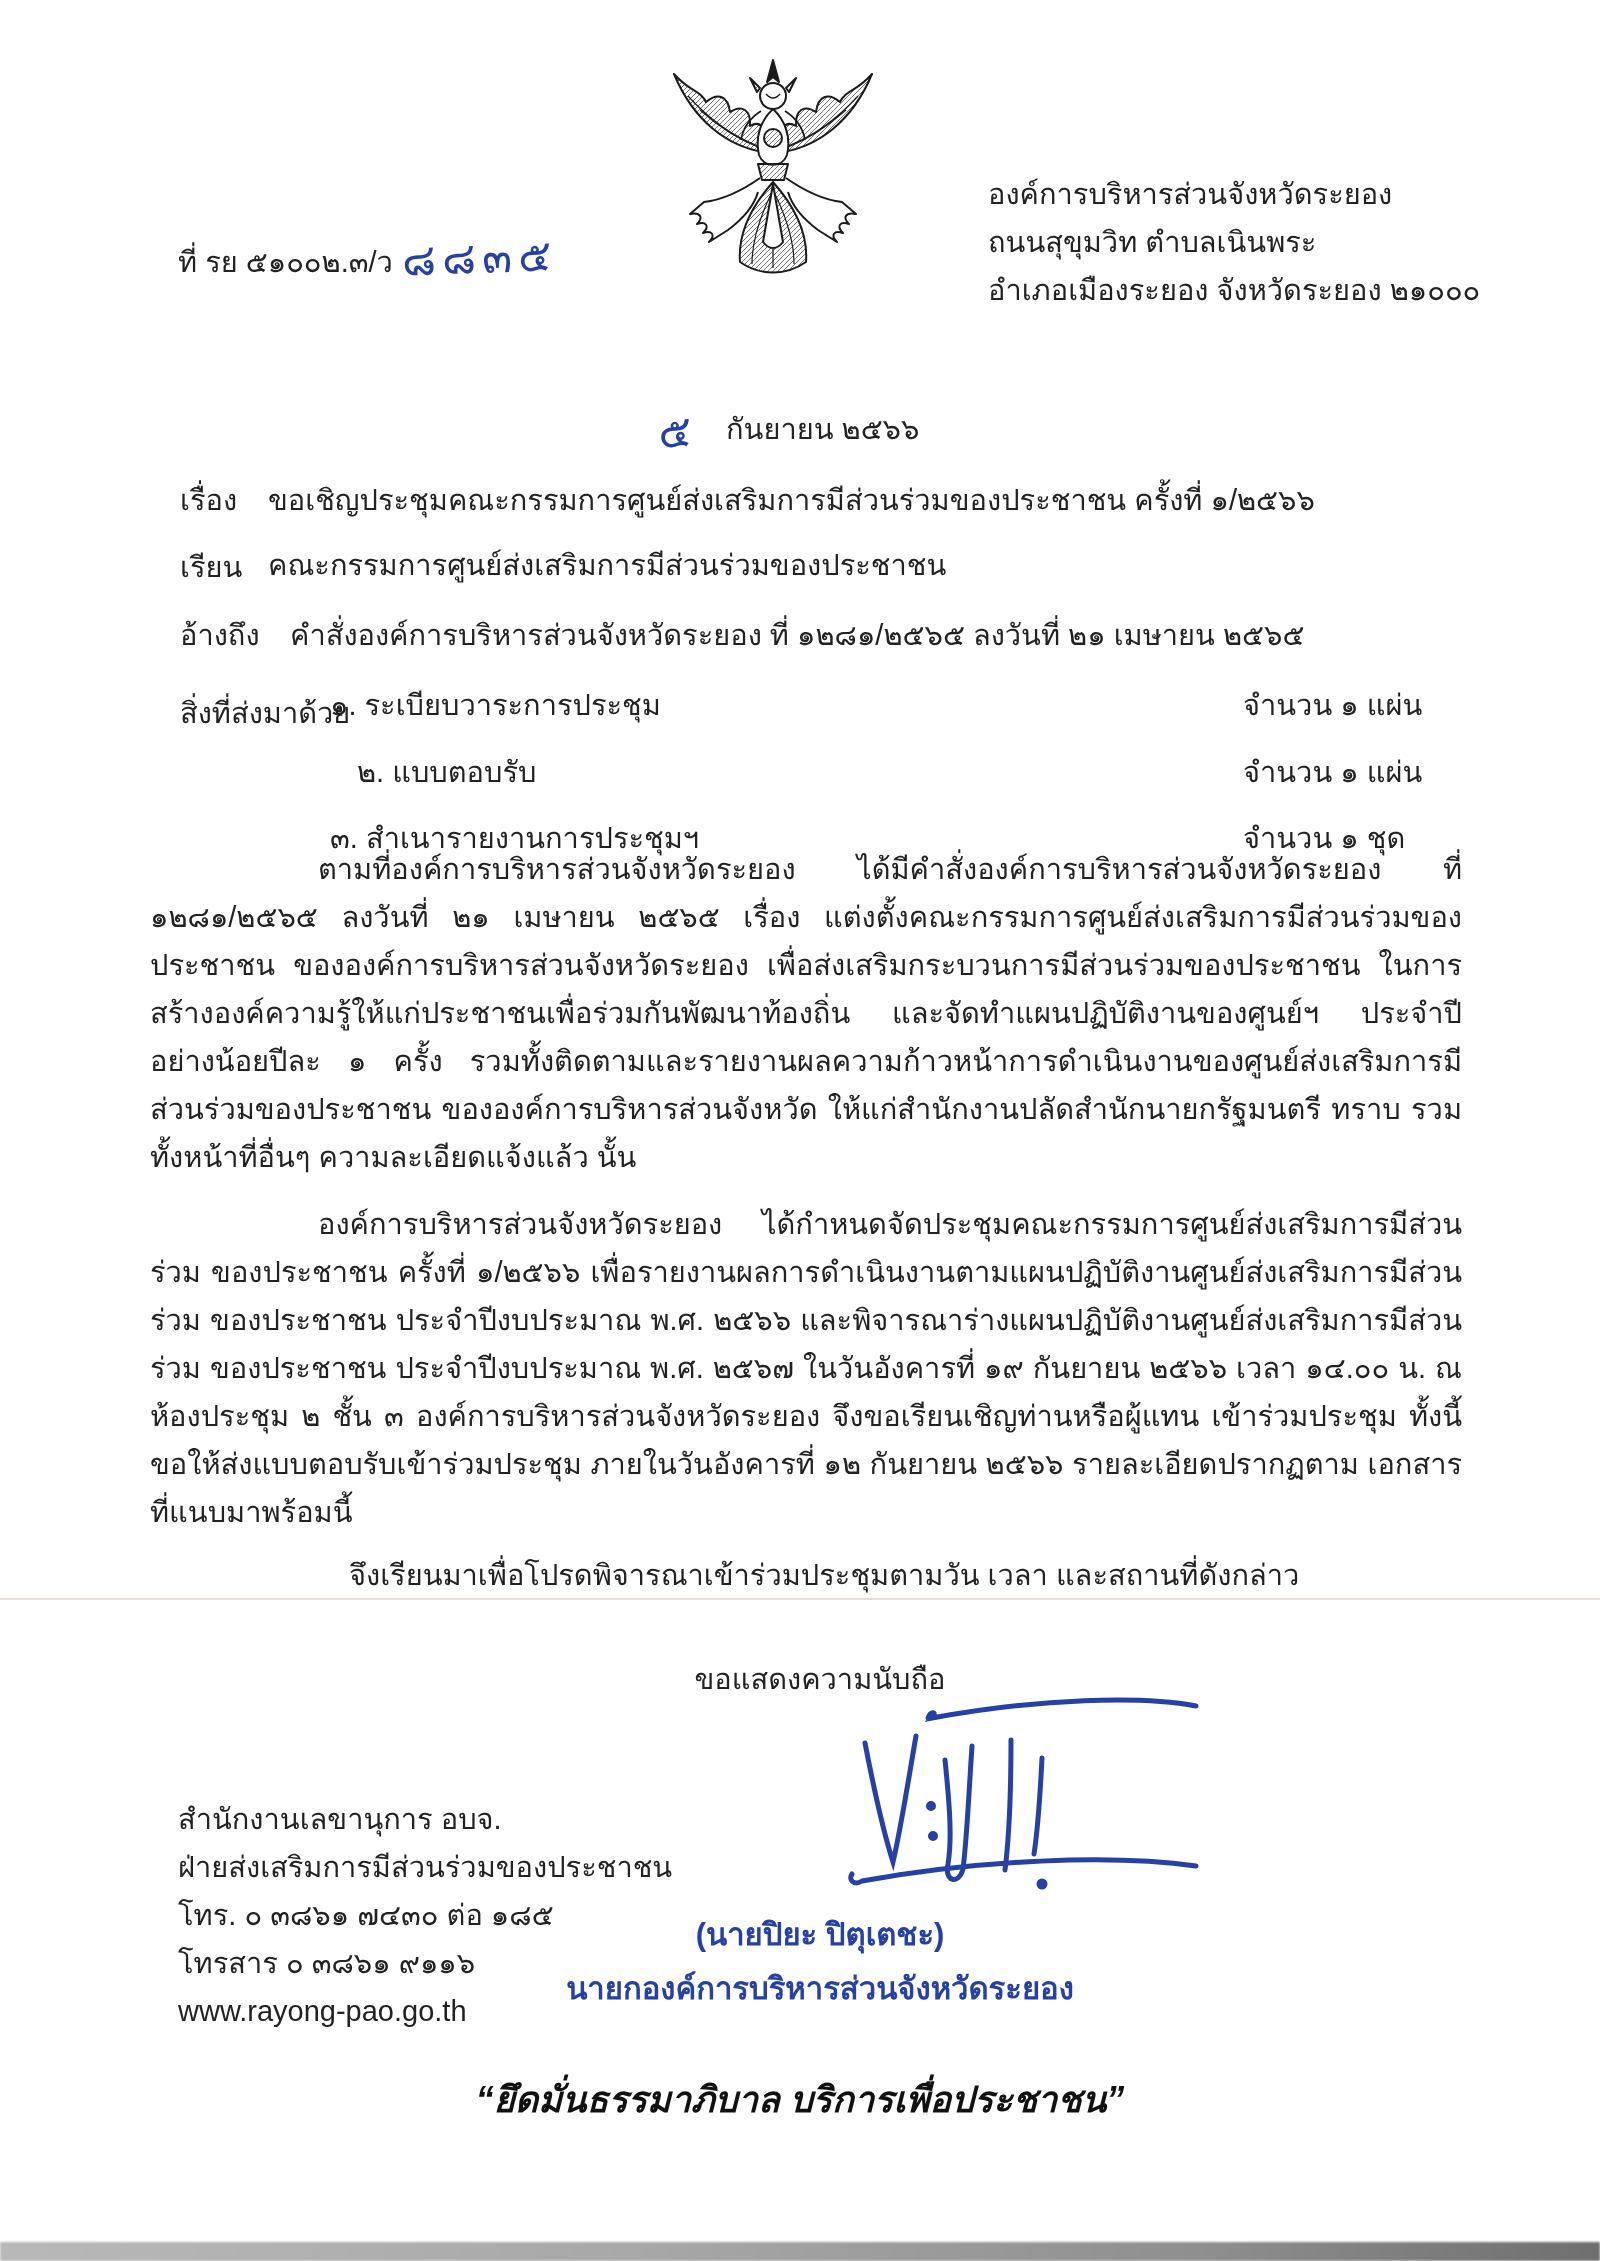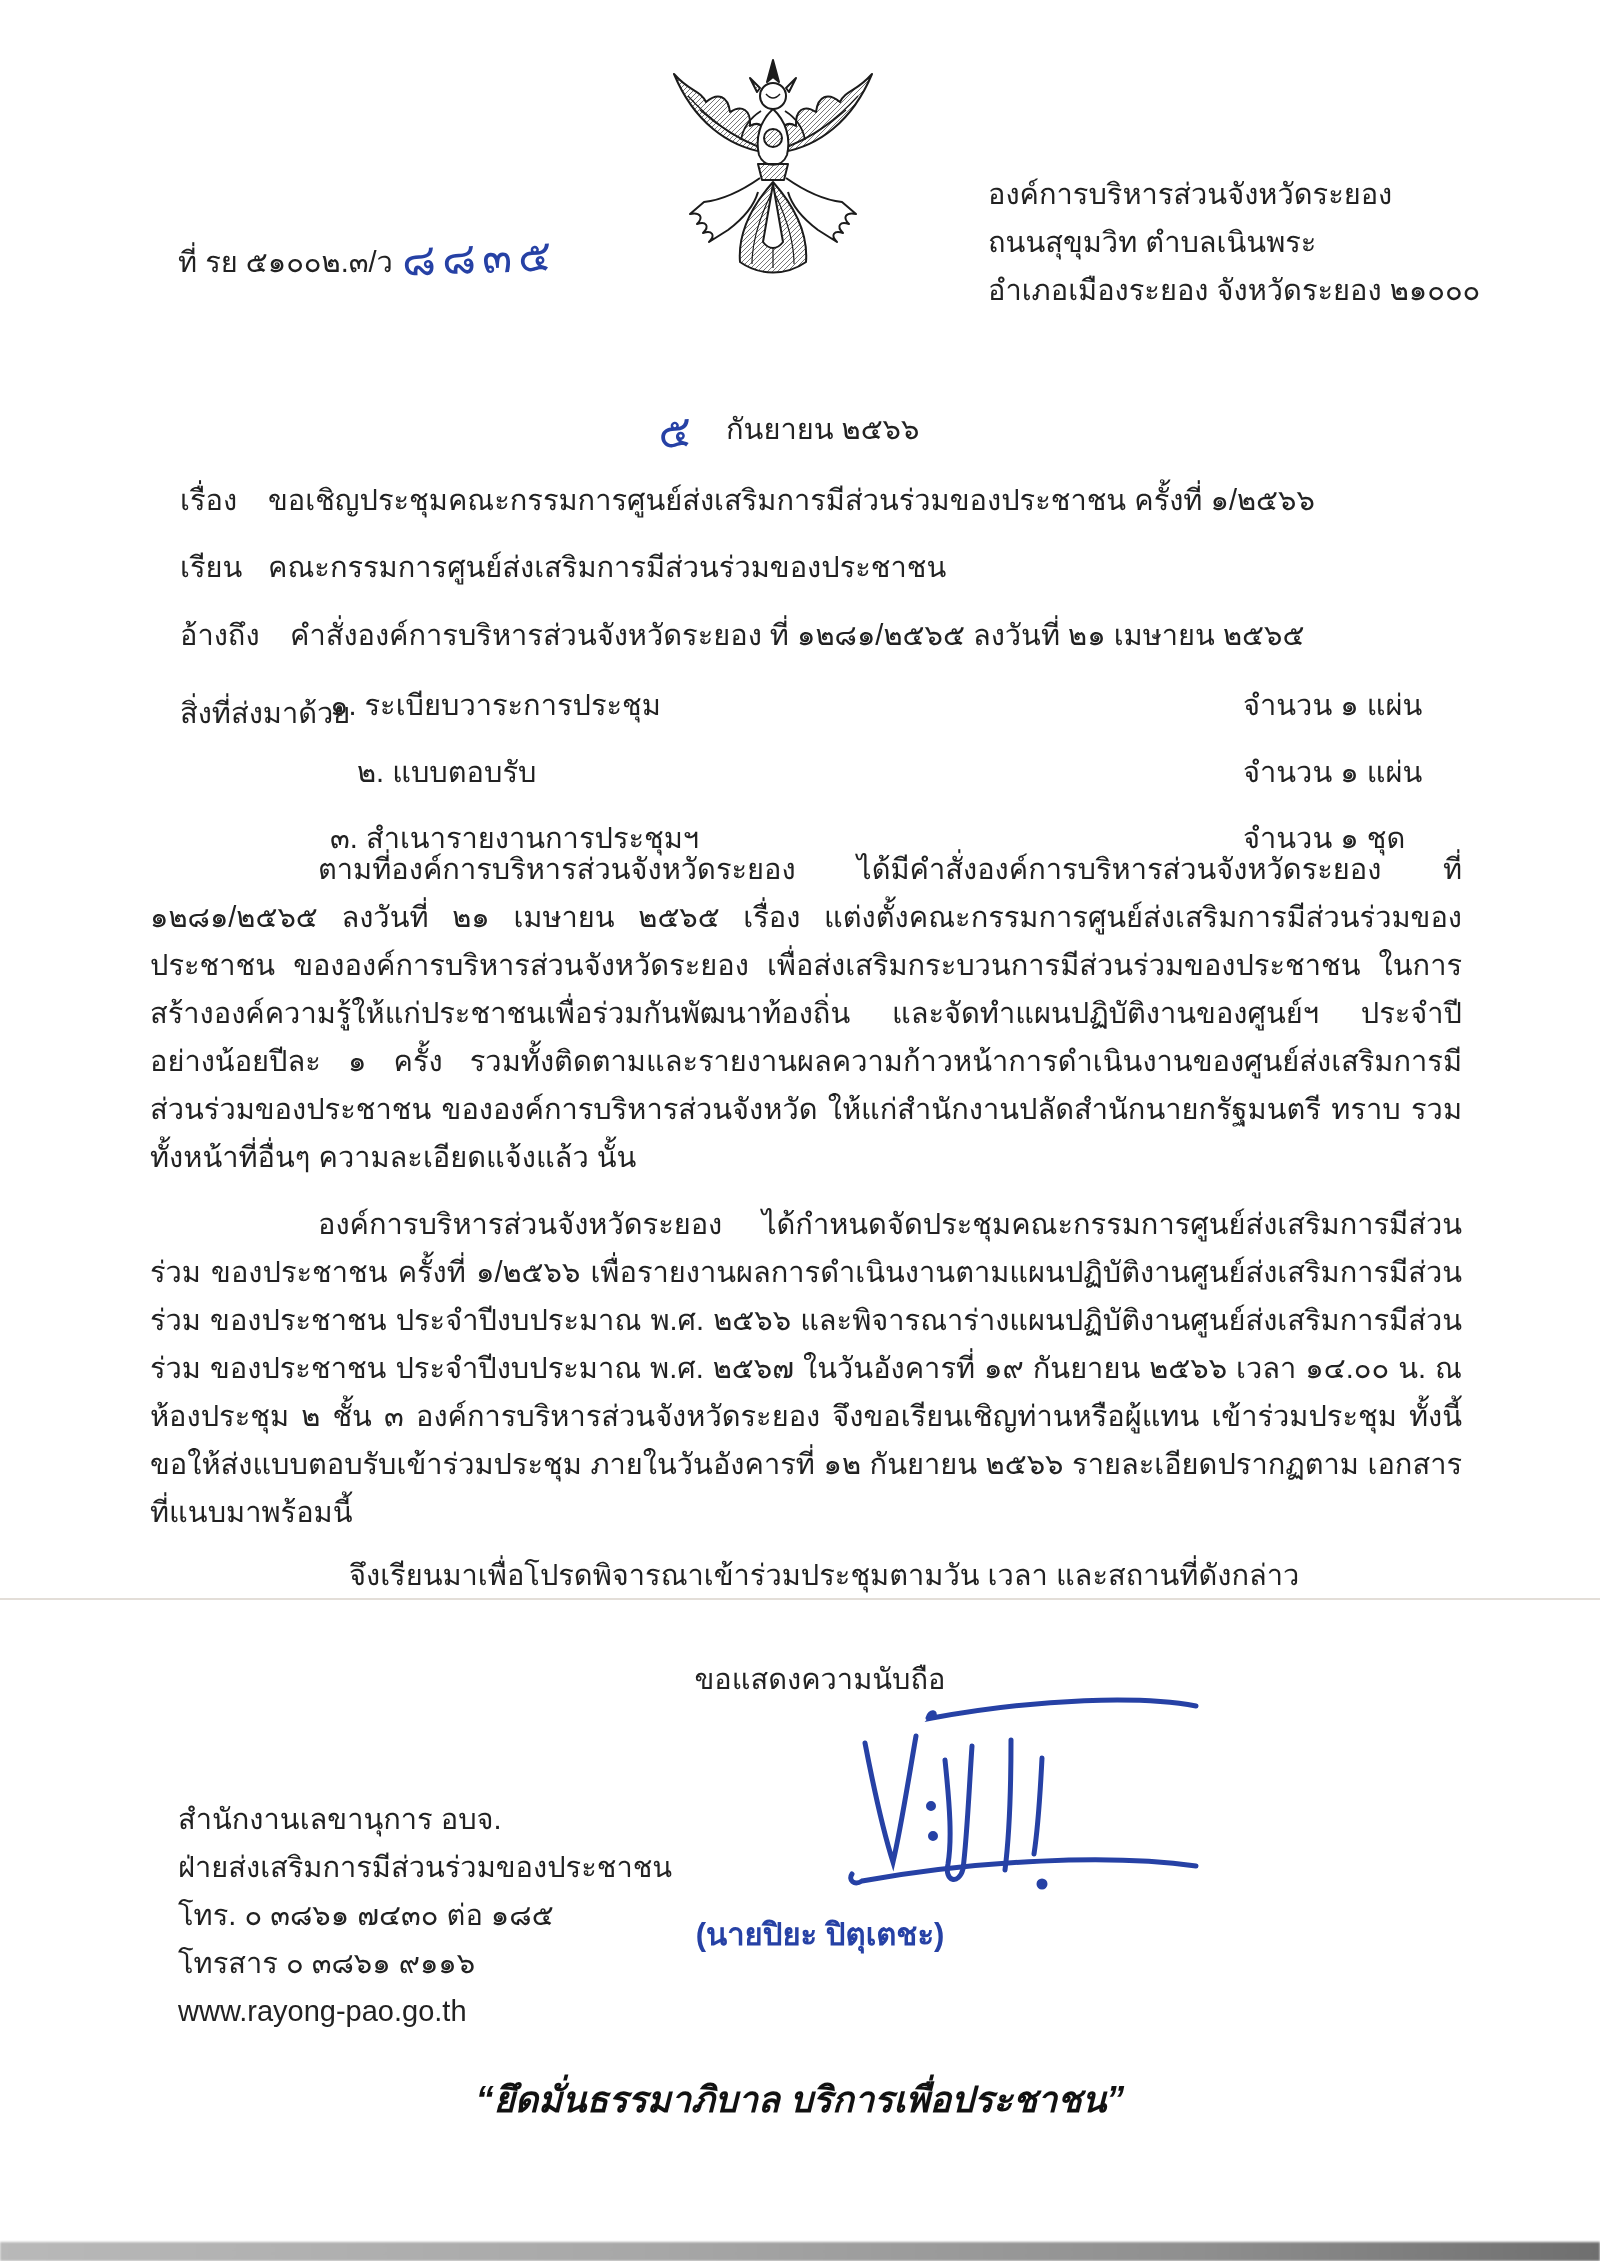--- a/index.html
+++ b/index.html
@@ -88,21 +88,21 @@
     <div>อำเภอเมืองระยอง จังหวัดระยอง ๒๑๐๐๐</div>
   </div>
 
   <div class="hand" style="left:658px;top:396px;transform:rotate(-4deg);">๕</div>
   <div class="t" style="left:726px;top:410px;">กันยายน  ๒๕๖๖</div>
 
   <div class="t" style="left:180px;top:481px;">เรื่อง</div>
   <div class="t" style="left:268px;top:481px;">ขอเชิญประชุมคณะกรรมการศูนย์ส่งเสริมการมีส่วนร่วมของประชาชน ครั้งที่ ๑/๒๕๖๖</div>
 
   <div class="t" style="left:180px;top:548px;">เรียน</div>
-  <div class="t" style="left:268px;top:548px;">คณะกรรมการศูนย์ส่งเสริมการมีส่วนร่วมของประชาชน</div>
+  <div class="t" style="left:268px;top:548px;font-family:Liberation Mono, monospace;">คณะกรรมการศูนย์ส่งเสริมการมีส่วนร่วมของประชาชน</div>
 
   <div class="t" style="left:180px;top:616px;">อ้างถึง</div>
   <div class="t" style="left:290px;top:616px;">คำสั่งองค์การบริหารส่วนจังหวัดระยอง ที่ ๑๒๘๑/๒๕๖๕ ลงวันที่ ๒๑ เมษายน ๒๕๖๕</div>
 
   <div class="t" style="left:180px;top:682px;margin-top:12px;">สิ่งที่ส่งมาด้วย</div>
   <div class="att-row" style="left:330px;top:682px;">๑. ระเบียบวาระการประชุม</div>
   <div class="att-row" style="left:1243px;top:682px;">จำนวน ๑ แผ่น</div>
   <div class="att-row" style="left:330px;top:749px;margin-left:27px;">๒. แบบตอบรับ</div>
   <div class="att-row" style="left:1243px;top:749px;">จำนวน ๑ แผ่น</div>
   <div class="att-row" style="left:330px;top:815px;">๓. สำเนารายงานการประชุมฯ</div>
@@ -127,20 +127,21 @@
         <path d="M265 72 C270 120 272 152 268 176 C264 194 279 197 283 181 C287 150 289 102 292 58"></path>
         <path d="M331 52 C331 108 329 150 325 182"></path>
         <path d="M362 70 C360 110 358 140 354 166"></path>
         <circle cx="362" cy="196" r="3" fill="#2641a5"></circle>
         <path d="M172 186 C168 192 174 198 182 193 C300 172 430 166 516 178"></path>
       </g>
     </svg>
   </div>
 
   <div class="t center-box blue signer" style="left:560px;top:1914px;width:520px;">(นายปิยะ  ปิตุเตชะ)</div>
+  <div class="t center-box blue signer" style="left:480px;top:1968px;width:680px;">นายกองค์การบริหารส่วนจังหวัดระยอง</div>
 
   <div class="t" style="left:178px;top:1800px;">สำนักงานเลขานุการ อบจ.</div>
   <div class="t" style="left:178px;top:1848px;">ฝ่ายส่งเสริมการมีส่วนร่วมของประชาชน</div>
   <div class="t" style="left:178px;top:1896px;">โทร. ๐ ๓๘๖๑ ๗๔๓๐ ต่อ ๑๘๕</div>
   <div class="t" style="left:178px;top:1944px;">โทรสาร ๐ ๓๘๖๑ ๙๑๑๖</div>
   <div class="t" style="left:178px;top:1992px;">www.rayong-pao.go.th</div>
 
   <div class="t center-box slogan" style="left:0px;top:2076px;width:1600px;">“ยึดมั่นธรรมาภิบาล  บริการเพื่อประชาชน”</div>
 
   <div class="bottom-band"></div>

